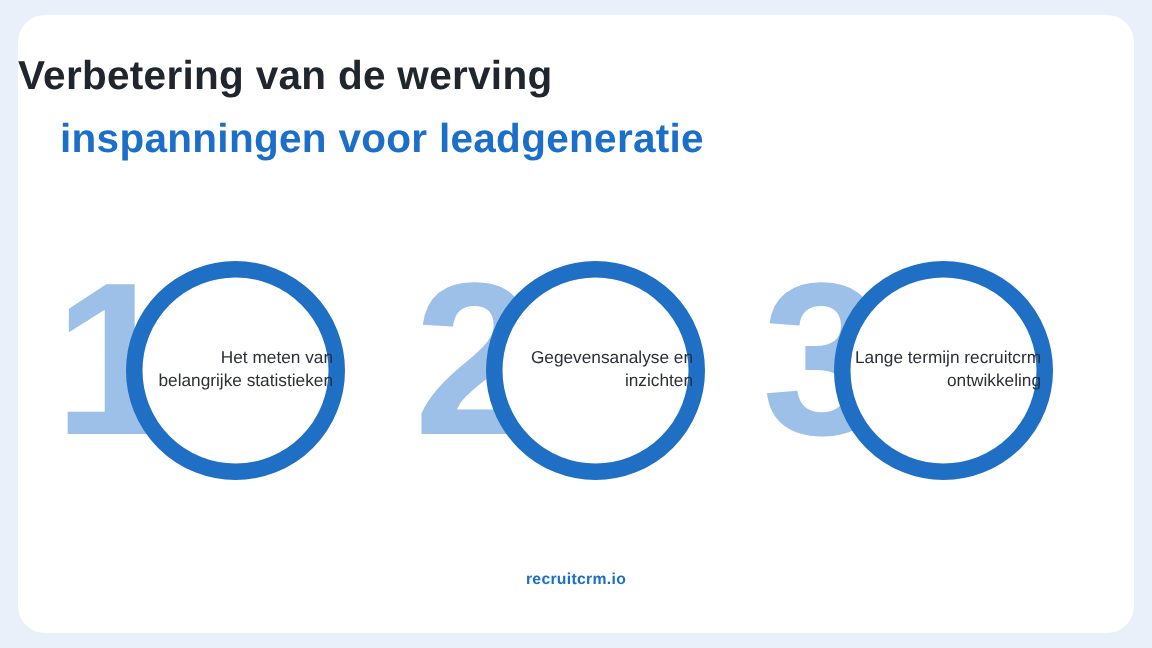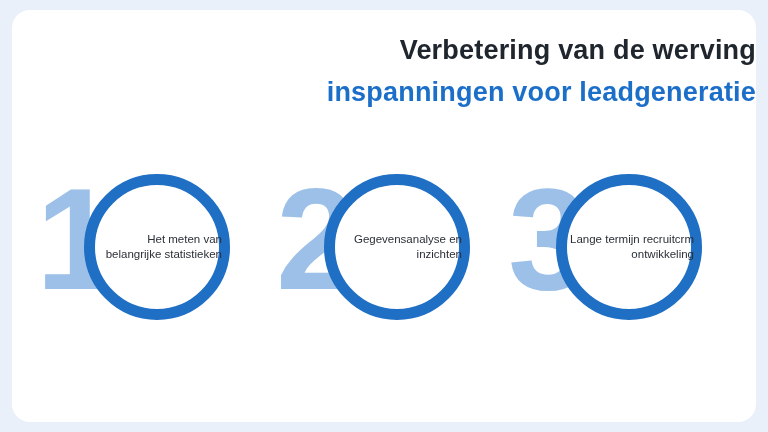--- a/index.html
+++ b/index.html
@@ -20,21 +20,21 @@
     width: 744px;
     height: 412px;
     background: #ffffff;
     border-radius: 18px;
   }
   #title-block {
     position: absolute;
     left: 0;
     top: 22px;
     width: 744px;
-    text-align: right;
+    text-align: left;
   }
   .title-line1 {
     font-size: 27px;
     font-weight: bold;
     color: #20262e;
     letter-spacing: 0.2px;
     line-height: 36px;
   }
   .title-line2 {
     font-size: 27px;
@@ -131,14 +131,15 @@
     </div>
 
     <div class="step" style="left: 490px;">
       <div class="step-num">3</div>
       <div class="ring"></div>
       <div class="ring-text">Lange termijn recruitcrm ontwikkeling</div>
     </div>
 
   </div>
 
+  <div id="footer">recruitcrm.io</div>
 
 </div>
 
 </body></html>

